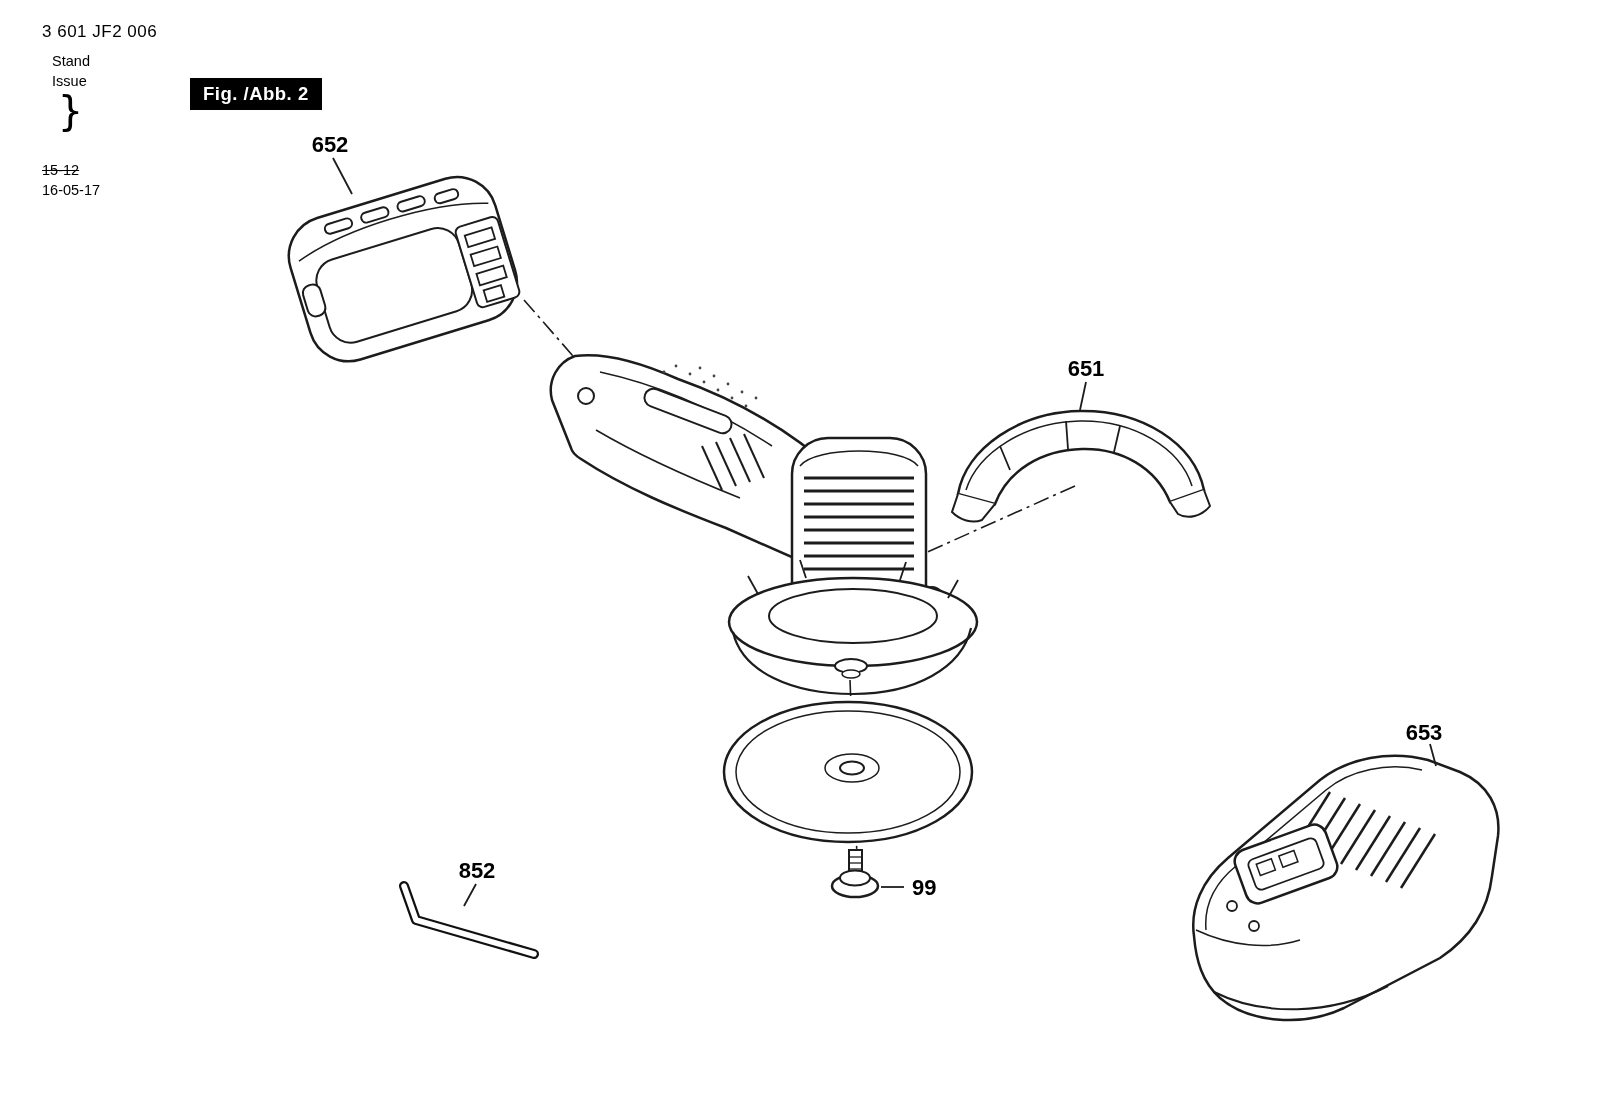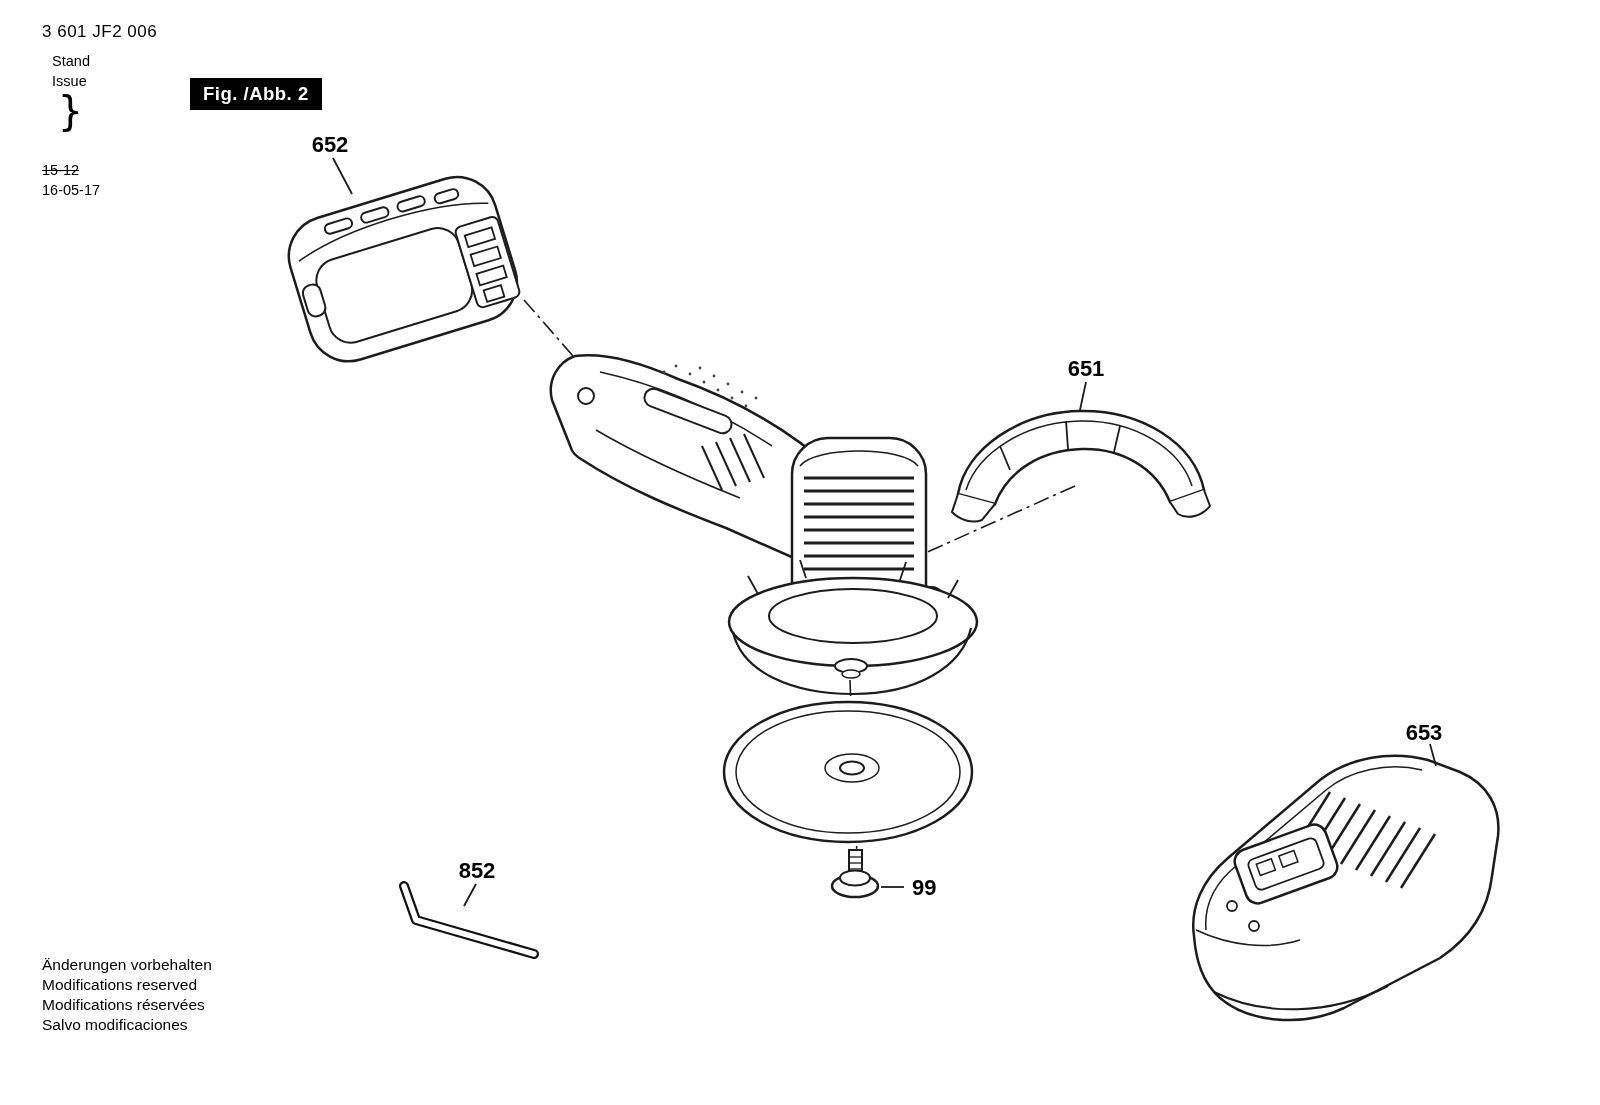--- a/index.html
+++ b/index.html
@@ -208,20 +208,14 @@
       <line x1="881" y1="887" x2="904" y2="887"></line>
     </g>
 
     <text x="330" y="152" class="plabel">652</text>
     <text x="1086" y="376" class="plabel">651</text>
     <text x="1424" y="740" class="plabel">653</text>
     <text x="477" y="878" class="plabel">852</text>
     <text x="912" y="895" class="plabel pstart">99</text>
   </svg>
 
-  <div class="footer">
-    <div>Änderungen vorbehalten</div>
-    <div>Modifications reserved</div>
-    <div>Modifications réservées</div>
-    <div>Salvo modificaciones</div>
-  </div>
 
 </div>
 
 </body></html>

